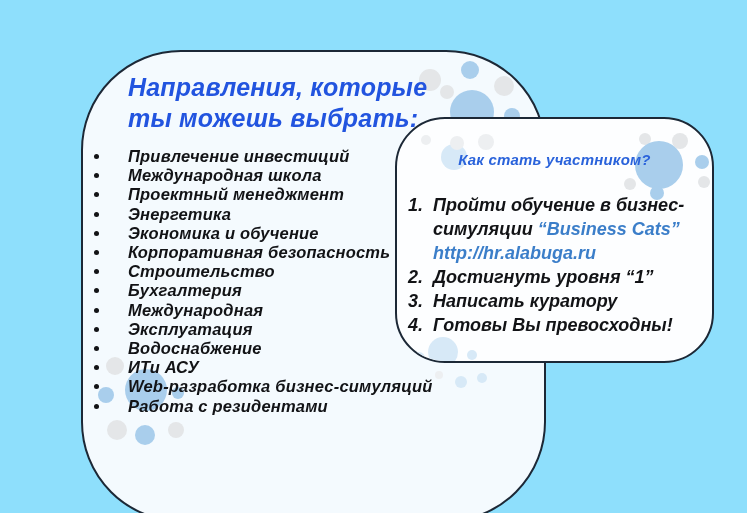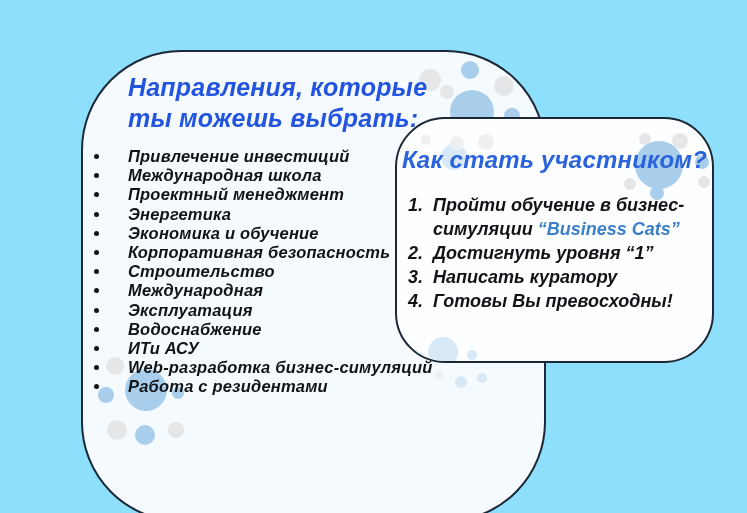--- a/index.html
+++ b/index.html
@@ -54,21 +54,21 @@
   }
   .l-list li{position:relative;padding-left:45px;}
   .dot{
     position:absolute;left:11px;top:7px;
     width:5px;height:5px;border-radius:50%;
     background:var(--text-dark,#121316);
   }
   
   .r-title{
     margin:28px 0 0 0;text-align:center;
-    font-size:24px;line-height:26px;white-space:nowrap;
+    font-size:15px;line-height:26px;white-space:nowrap;
     color:var(--subtitle-blue,#2A63DB);
     letter-spacing:0.2px;
   }
   .r-list{
     list-style:none;margin:20px 0 0 0;padding:0 6px 0 11px;
     font-size:18px;line-height:24px;
     color:var(--text-dark,#121316);
   }
   .r-list li{display:flex;align-items:flex-start;}
   .num{width:25px;flex:0 0 25px;}
@@ -106,20 +106,21 @@
     <div class="card-content">
       <div class="l-title">Направления, которые ты можешь выбрать:</div>
       <ul class="l-list">
           <li><span class="dot"></span><span>Привлечение инвестиций</span></li>
           <li><span class="dot"></span><span>Международная школа</span></li>
           <li><span class="dot"></span><span>Проектный менеджмент</span></li>
           <li><span class="dot"></span><span>Энергетика</span></li>
           <li><span class="dot"></span><span>Экономика и обучение</span></li>
           <li><span class="dot"></span><span>Корпоративная безопасность</span></li>
           <li><span class="dot"></span><span>Строительство</span></li>
+          <li><span class="dot"></span><span>Бухгалтерия</span></li>
           <li><span class="dot"></span><span>Международная</span></li>
           <li><span class="dot"></span><span>Эксплуатация</span></li>
           <li><span class="dot"></span><span>Водоснабжение</span></li>
           <li><span class="dot"></span><span>ИТи АСУ</span></li>
           <li><span class="dot"></span><span>Web-разработка бизнес-симуляций</span></li>
           <li><span class="dot"></span><span>Работа с резидентами</span></li>
         </ul>
     </div>
   </div>
 
@@ -144,20 +145,21 @@
       <div class="bubble b-faint" style="left:70px;top:231px;width:10px;height:10px"></div>
     </div>
     <div class="card-content">
       <div class="r-title">Как стать  участником?</div>
       <ol class="r-list">
           <li>
             <span class="num">1.</span>
             <span class="stxt">
               <div><span class="">Пройти обучение в бизнес-</span></div>
               <div><span class="">симуляции </span><span class="accent">“Business Cats”</span></div>
+              <div><span class="accent">http://hr.alabuga.ru</span></div>
             </span>
           </li>
           <li>
             <span class="num">2.</span>
             <span class="stxt">
               <div><span class="">Достигнуть уровня “1”</span></div>
             </span>
           </li>
           <li>
             <span class="num">3.</span>

